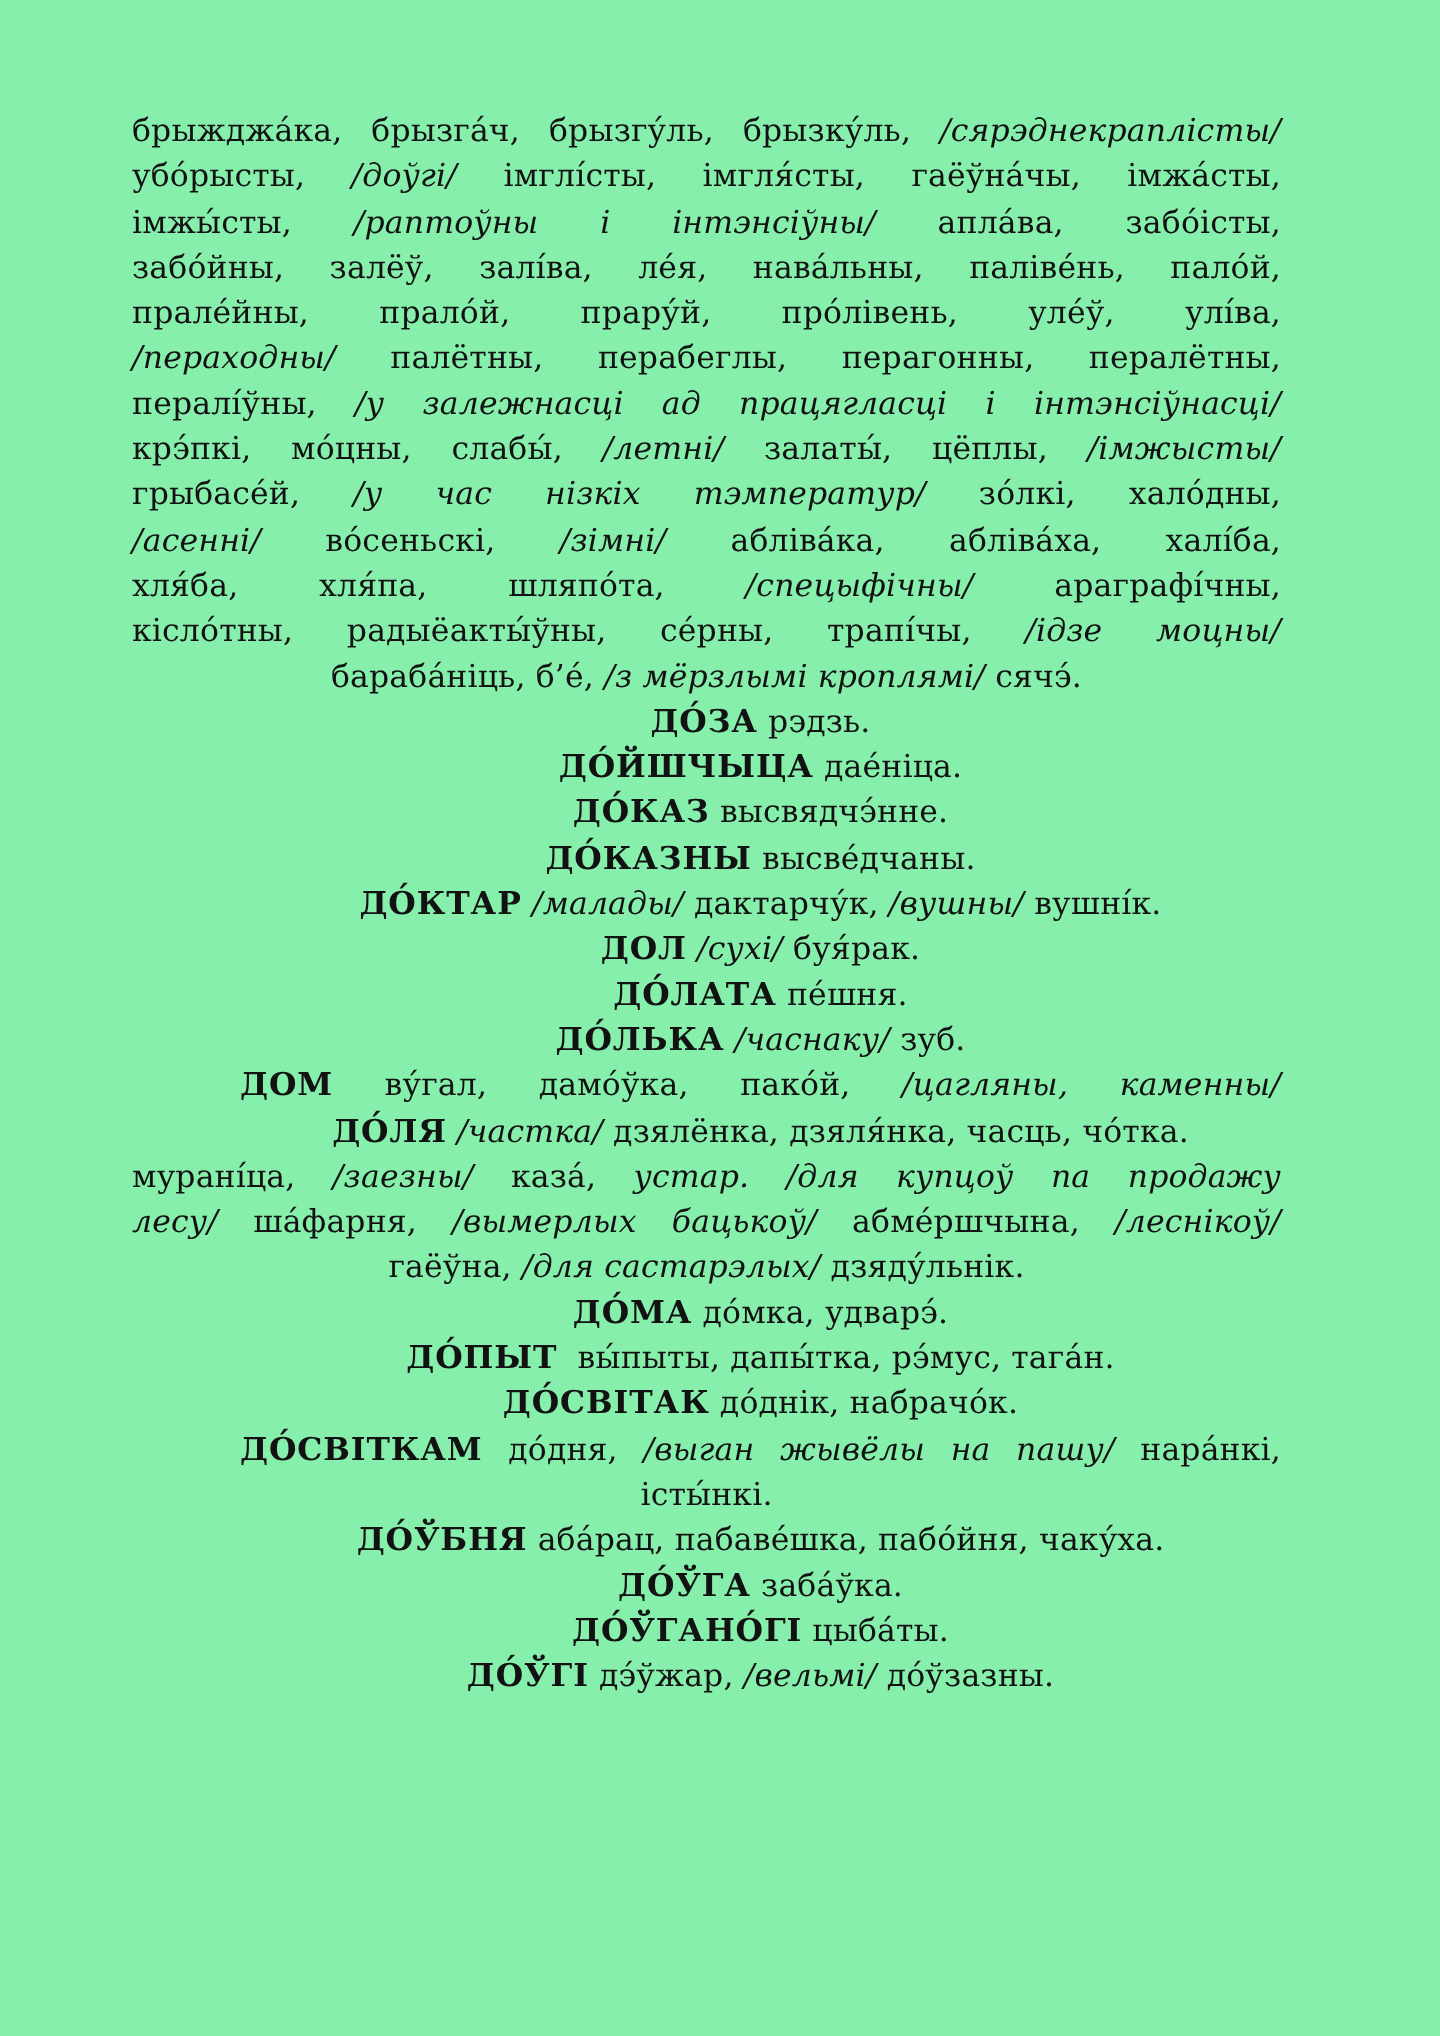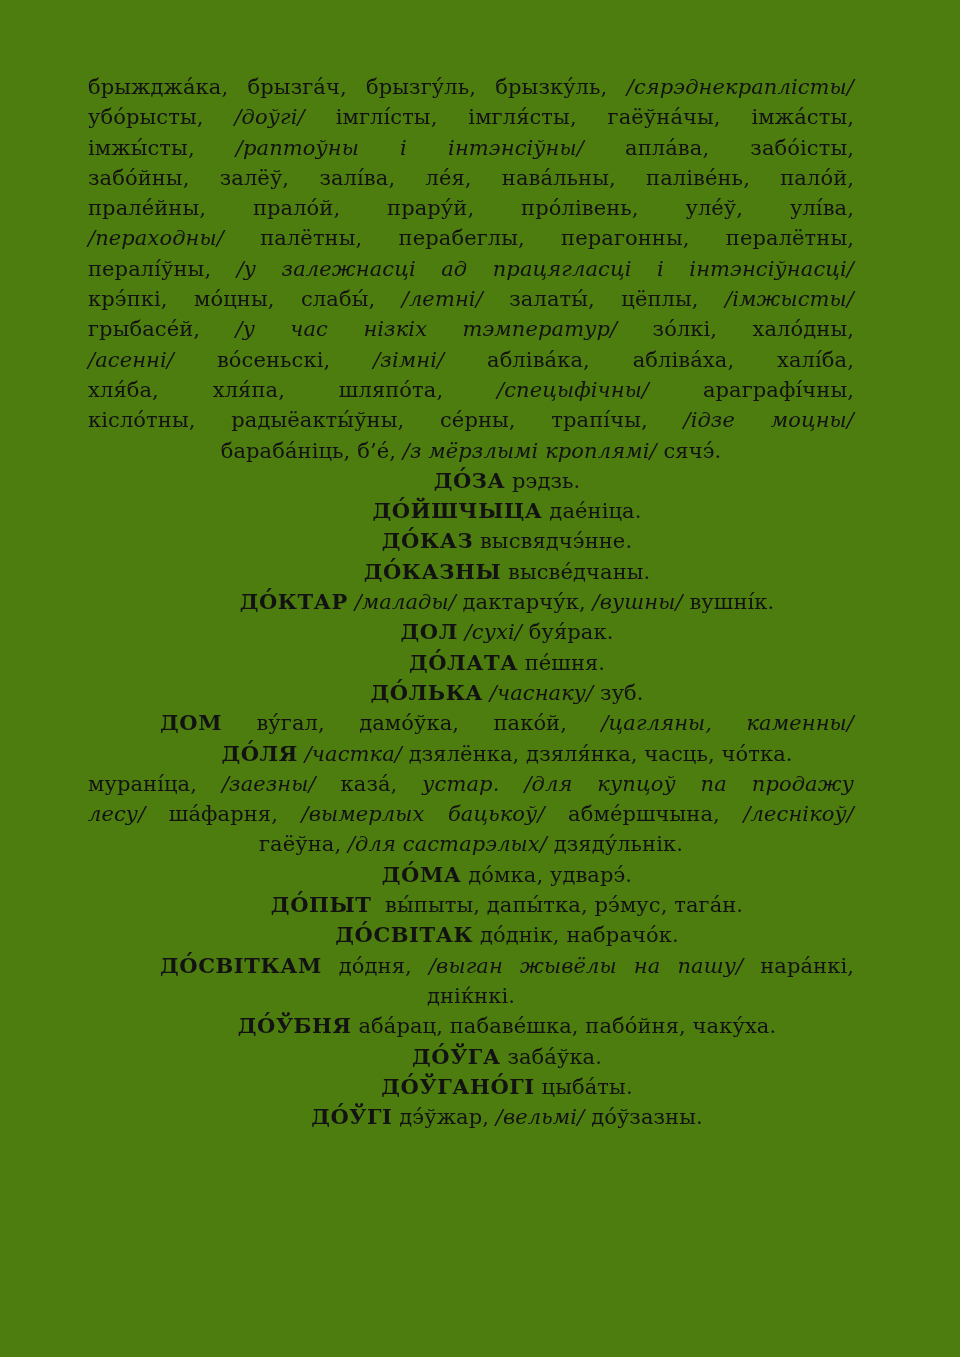--- a/index.html
+++ b/index.html
@@ -4,21 +4,21 @@
 <style>
   html, body {
     margin: 0;
     padding: 0;
     background: #ffffff;
   }
   .page {
     position: relative;
     width: 960px;
     height: 1357px;
-    background: #4d7c0f;
+    background: #86efac;
     overflow: hidden;
     font-family: "DejaVu Serif", serif;
   }
   .text-block {
     position: absolute;
     left: 88px;
     top: 72px;
     width: 766px;
     color: #121212;
     font-size: 21px;
@@ -72,19 +72,19 @@
       <div class="line indent"><span class="hw">ДО́ЛЬКА</span><span> </span><span class="it">/часнаку/</span><span> зуб.</span></div>
       <div class="line indent justify"><span class="hw">ДОМ</span><span> ву́гал, дамо́ўка, пако́й, </span><span class="it">/цагляны, каменны/</span></div>
       <div class="line indent"><span class="hw">ДО́ЛЯ</span><span> </span><span class="it">/частка/</span><span> дзялёнка, дзяля́нка, часць, чо́тка.</span></div>
       <div class="line justify"><span>мурані́ца, </span><span class="it">/заезны/</span><span> каза́, </span><span class="it">устар.</span><span> </span><span class="it">/для купцоў па продажу</span></div>
       <div class="line justify"><span class="it">лесу/</span><span> ша́фарня, </span><span class="it">/вымерлых бацькоў/</span><span> абме́ршчына, </span><span class="it">/леснікоў/</span></div>
       <div class="line"><span>гаёўна, </span><span class="it">/для састарэлых/</span><span> дзяду́льнік.</span></div>
       <div class="line indent"><span class="hw">ДО́МА</span><span> до́мка, удварэ́.</span></div>
       <div class="line indent"><span class="hw">ДО́ПЫТ</span><span>&nbsp; вы́пыты, дапы́тка, рэ́мус, тага́н.</span></div>
       <div class="line indent"><span class="hw">ДО́СВІТАК</span><span> до́днік, набрачо́к.</span></div>
       <div class="line indent justify"><span class="hw">ДО́СВІТКАМ</span><span> до́дня, </span><span class="it">/выган жывёлы на пашу/</span><span> нара́нкі,</span></div>
-      <div class="line"><span>дніќнкі.</span></div>
+      <div class="line"><span>істы́нкі.</span></div>
       <div class="line indent"><span class="hw">ДО́ЎБНЯ</span><span> аба́рац, пабаве́шка, пабо́йня, чаку́ха.</span></div>
       <div class="line indent"><span class="hw">ДО́ЎГА</span><span> заба́ўка.</span></div>
       <div class="line indent"><span class="hw">ДО́ЎГАНО́ГІ</span><span> цыба́ты.</span></div>
       <div class="line indent"><span class="hw">ДО́ЎГІ</span><span> дэ́ўжар, </span><span class="it">/вельмі/</span><span> до́ўзазны.</span></div>
     </div>
 </div>
 
 </body></html>

